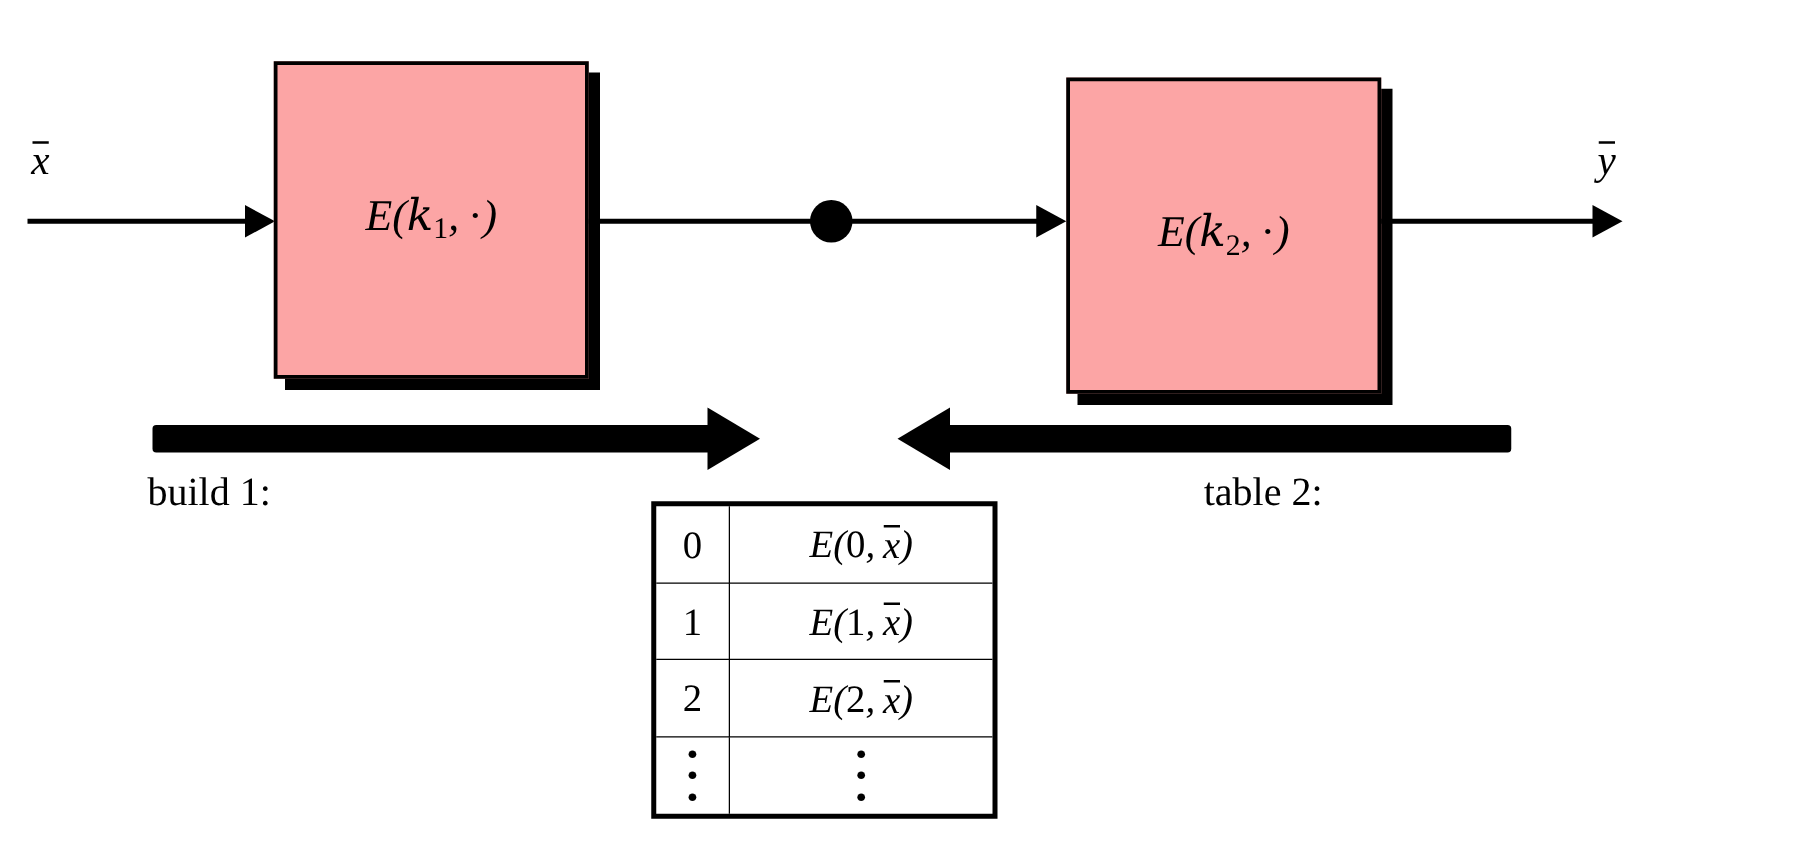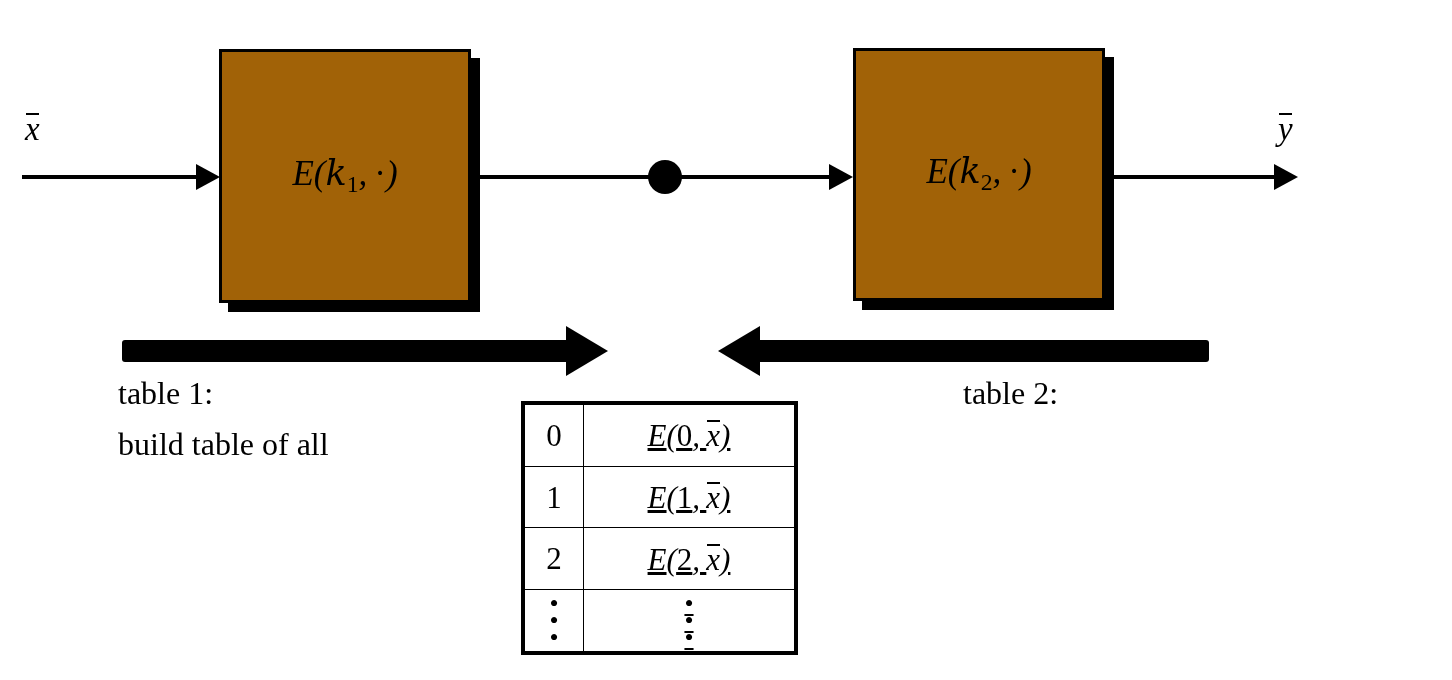--- a/index.html
+++ b/index.html
@@ -20,21 +20,21 @@
     position: absolute;
     left: 0;
     top: 0;
     width: 1452px;
     height: 680px;
   }
 
   
   .cipher-box {
     position: absolute;
-    background: #a16207;
+    background: #fca5a5;
     border: 3px solid #000000;
     box-sizing: border-box;
     box-shadow: 9px 9px 0 0 #000000;
     display: flex;
     align-items: center;
     justify-content: center;
   }
   .box-label {
     font-size: 35px;
     line-height: 1;
@@ -158,21 +158,21 @@
     text-align: center;
     font-size: 31px;
     padding: 0;
     height: 56px;
     line-height: 1;
   }
   .lookup-table td.key-col { width: 58px; }
   .lookup-table tr:first-child td { border-top: none; }
   .lookup-table tr:last-child td { border-bottom: none; }
   .lookup-table td:first-child { border-left: none; }
-  .lookup-table td:last-child { border-right: none; text-decoration: underline; }
+  .lookup-table td:last-child { border-right: none; }
   .vdots {
     font-size: 30px;
     letter-spacing: 0;
     line-height: 0.95;
   }
   .vdots span {
     display: block;
     font-size: 26px;
     line-height: 17px;
   }
@@ -191,41 +191,40 @@
   <div class="cipher-box" style="left:219px; top:49px; width:252px; height:254px;">
     <span class="box-label">
       <span class="mi">E</span><span class="mi">(</span><span class="mk">k</span><span class="sub">1</span><span class="mi">, </span><span class="cdot">·</span><span class="mi">)</span>
     </span>
   </div>
 
   <div class="wire" style="left:471px; top:175px; width:365px;"></div>
   <div class="junction-dot" style="left:648px; top:160px;"></div>
   <div class="wire-arrow" style="left:829px; top:164px;"></div>
 
-  <div class="cipher-box" style="left:853px; top:48px; width:252px; height:253px;">
+  <div class="cipher-box" style="left:853px; top:62px; width:252px; height:253px;">
     <span class="box-label">
       <span class="mi">E</span><span class="mi">(</span><span class="mk">k</span><span class="sub">2</span><span class="mi">, </span><span class="cdot">·</span><span class="mi">)</span>
     </span>
   </div>
 
   <div class="wire" style="left:1105px; top:175px; width:172px;"></div>
   <div class="wire-arrow" style="left:1274px; top:164px;"></div>
   <div class="terminal-label" style="left:1278px; top:112px;">
     <span class="mi ovl">y</span>
   </div>
 
   <div class="fat-arrow-shaft" style="left:122px; top:340px; width:447px;"></div>
   <div class="fat-arrow-head-right" style="left:566px; top:326px;"></div>
 
   <div class="fat-arrow-head-left" style="left:718px; top:326px;"></div>
   <div class="fat-arrow-shaft" style="left:757px; top:340px; width:452px;"></div>
 
   <div class="caption" style="left:118px; top:368px;">
-    <div>table 1:</div>
-    <div>build table of all</div>
+    <div>build 1:</div>
   </div>
 
   <div class="caption" style="left:963px; top:368px;">
     <div>table 2:</div>
   </div>
 
   <div class="lookup-table" style="left:521px; top:401px; width:277px; height:254px;">
     <table>
       <tbody>
         <tr>

